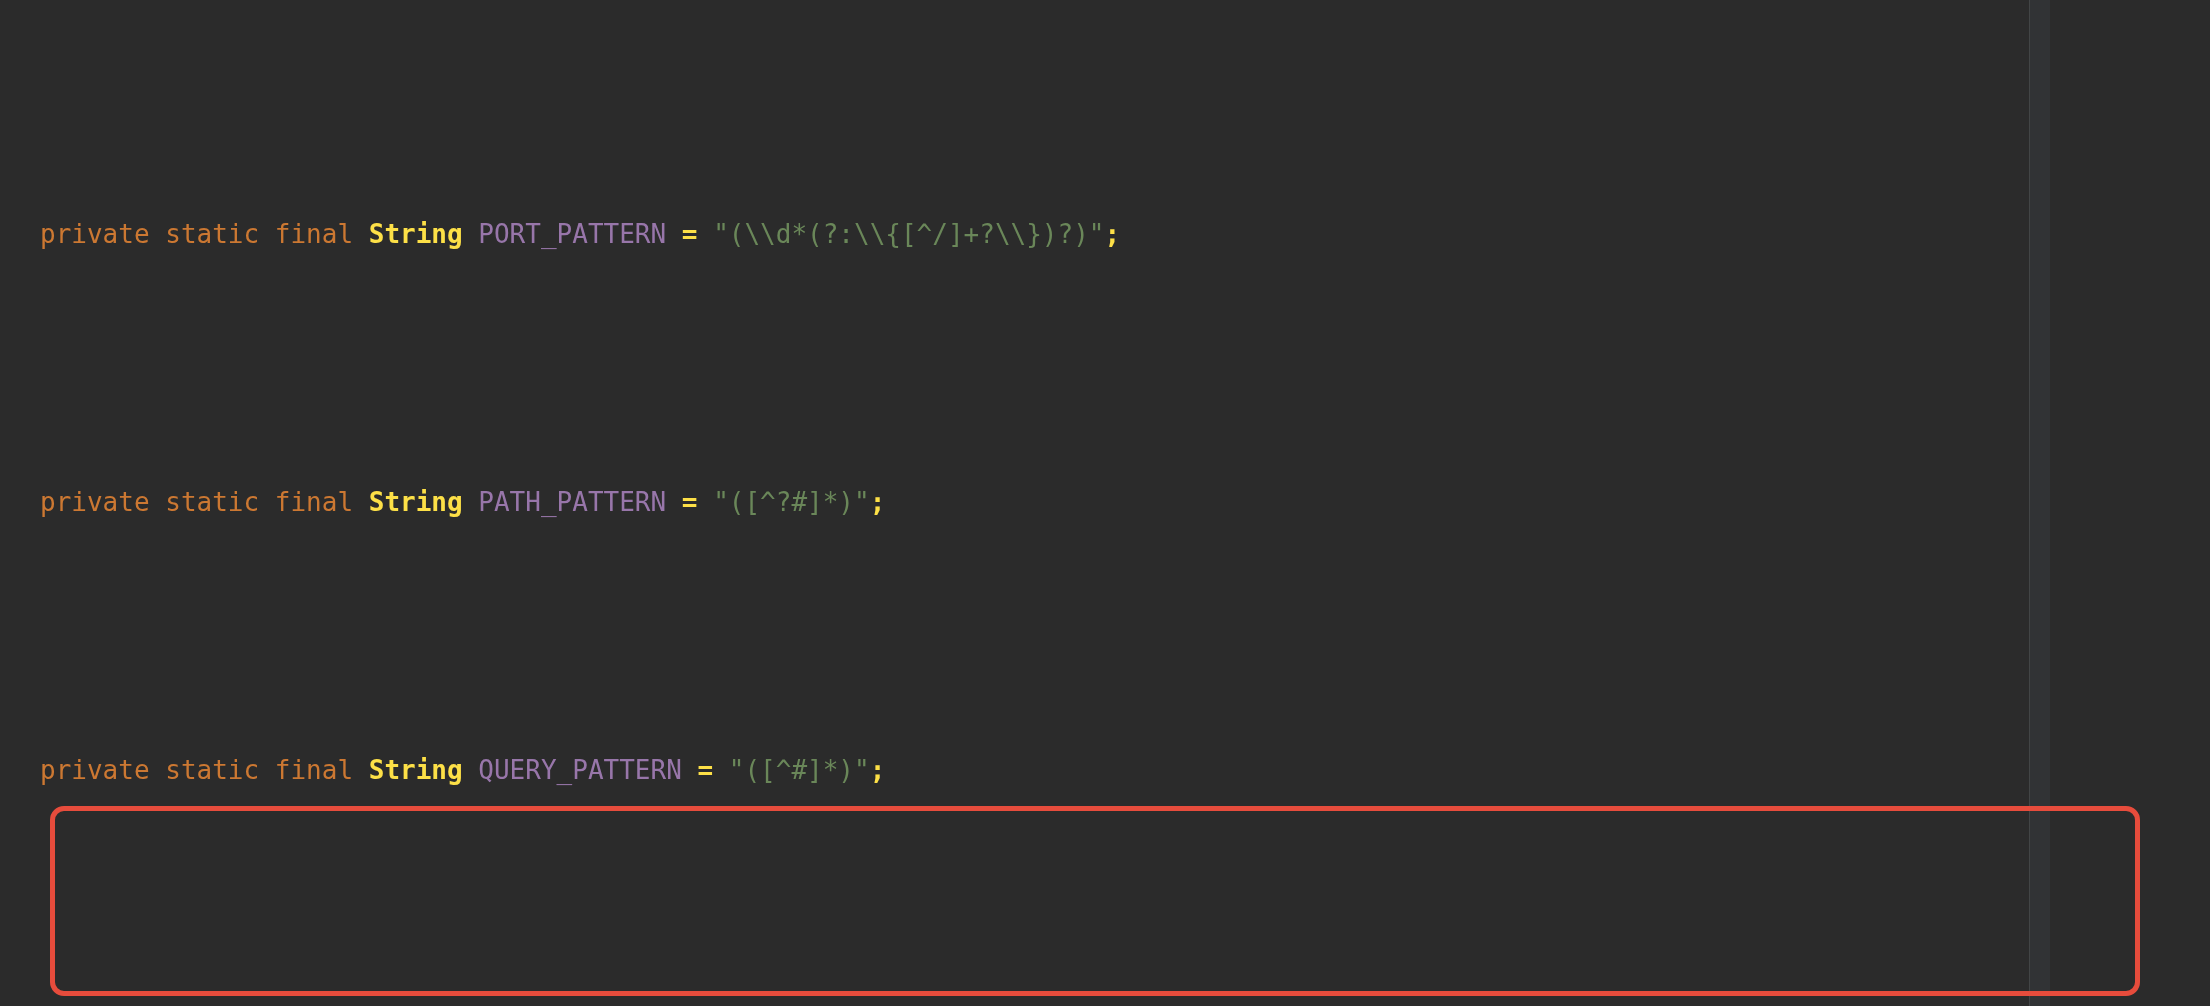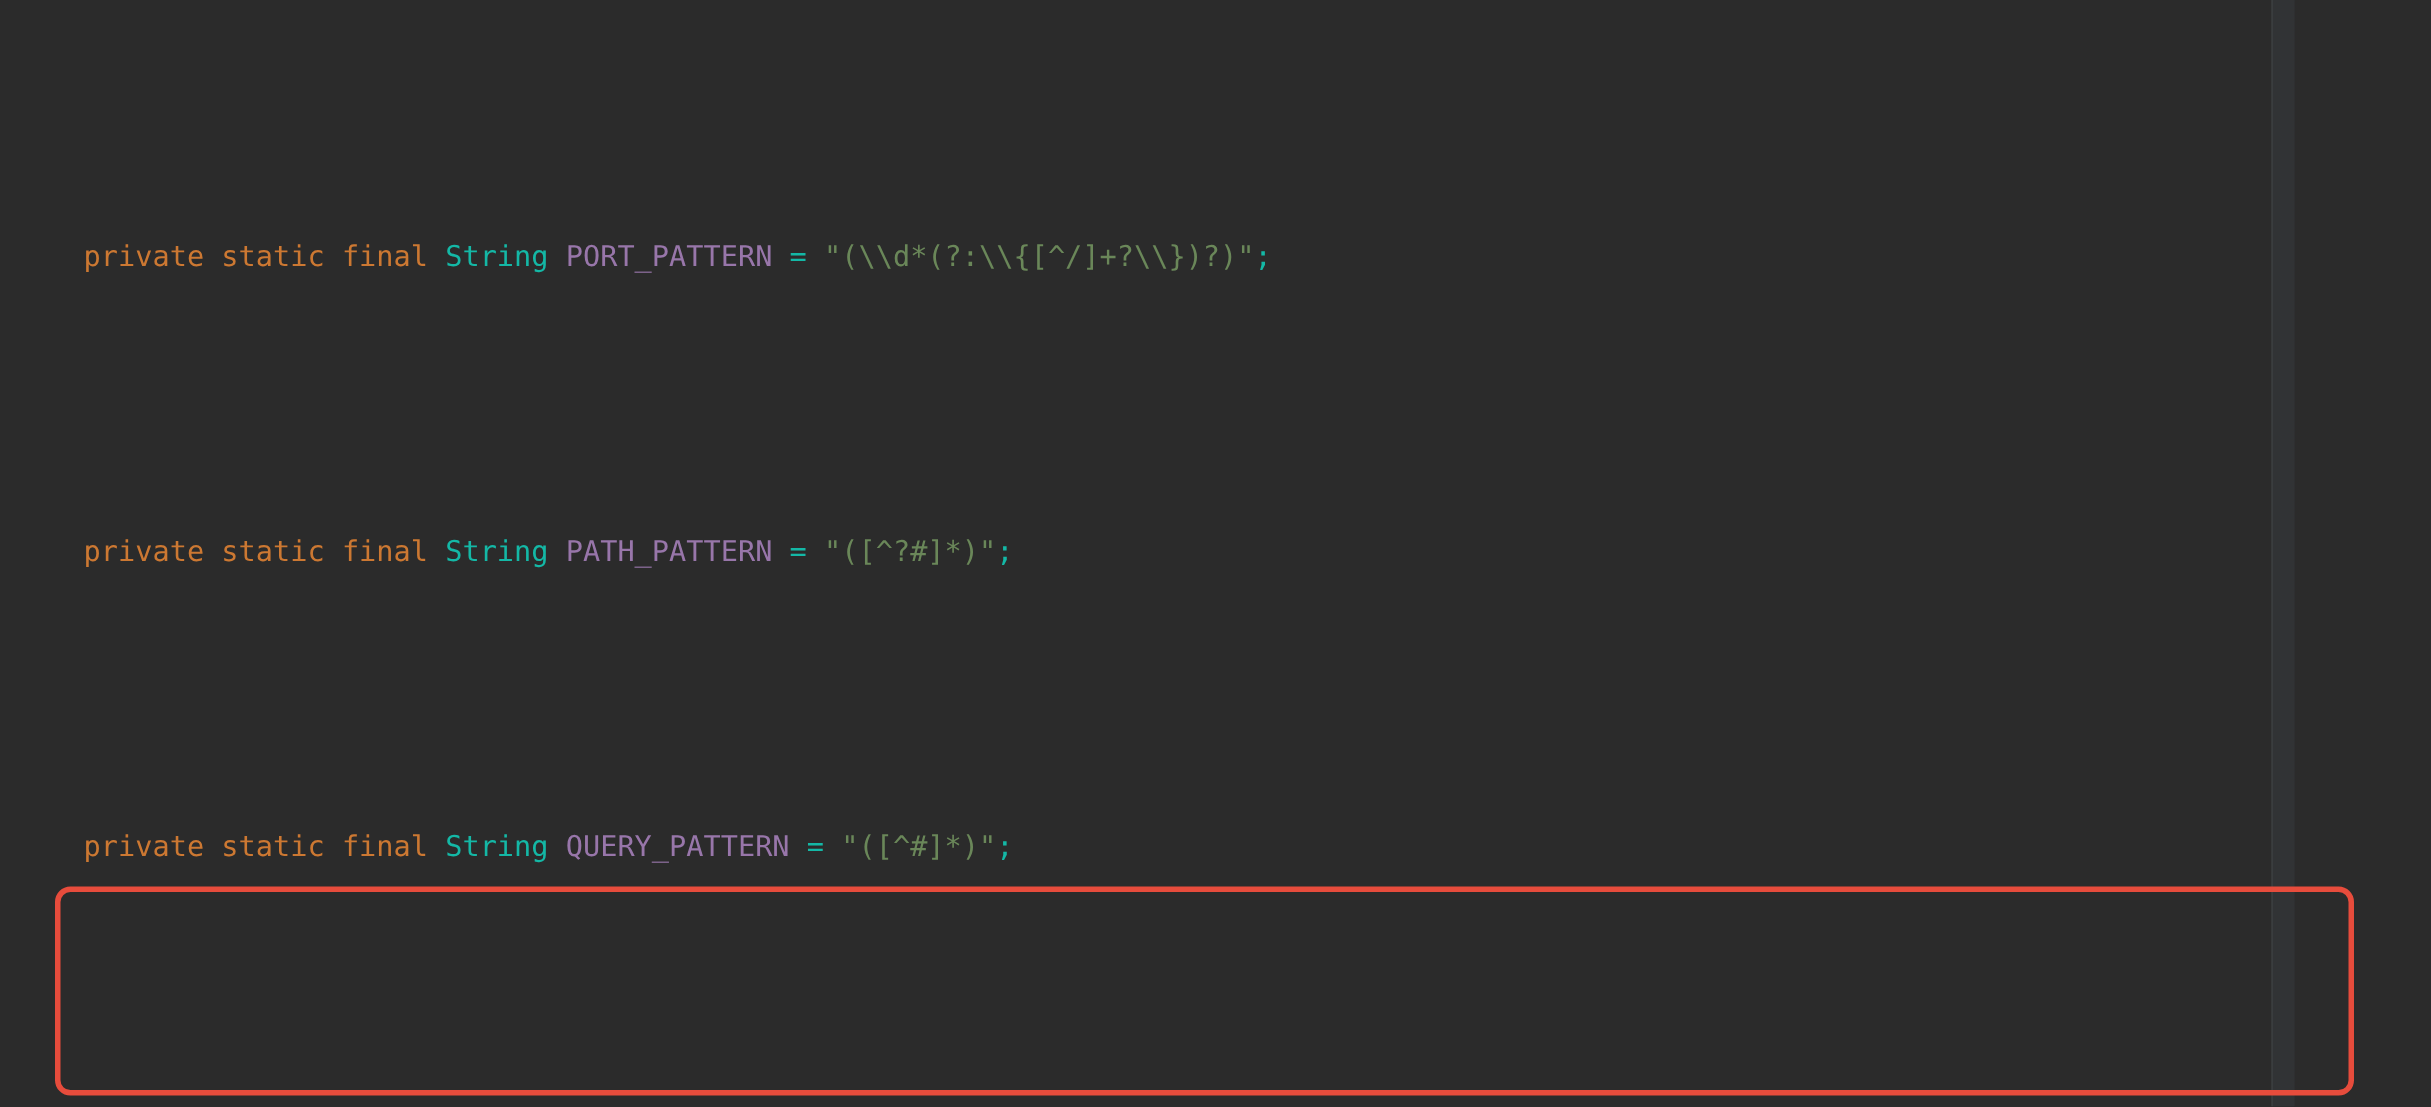--- a/index.html
+++ b/index.html
@@ -13,21 +13,20 @@
     font-size: 26px;
     line-height: 1.0;
   }
   .editor {
     position: relative;
     width: 2050px;
     height: 1006px;
     background: #2b2b2b;
     color: #a9b7c6;
     white-space: pre;
-    padding-left: 36px;
   }
   .right-bar {
     position: absolute;
     right: 0;
     top: 0;
     bottom: 0;
     width: 20px;
     background: #313335;
     border-left: 1px solid #424546;
   }
@@ -35,21 +34,21 @@
     padding: 24px 0 0 40px;
   }
   .line {
     height: 56px;
     display: flex;
     align-items: center;
   }
   .kw    { color: #cc7832; }   
   .field { color: #9876aa; } 
   .str   { color: #6a8759; }   
-  .plain { color: #14b8a6; }
+  .plain { color: #fde047; font-weight: bold; }
   .red-box {
     position: absolute;
     border: 5px solid #e74c3c;
     border-radius: 14px;
     pointer-events: none;
   }
 </style>
 </head>
 <body>
 

